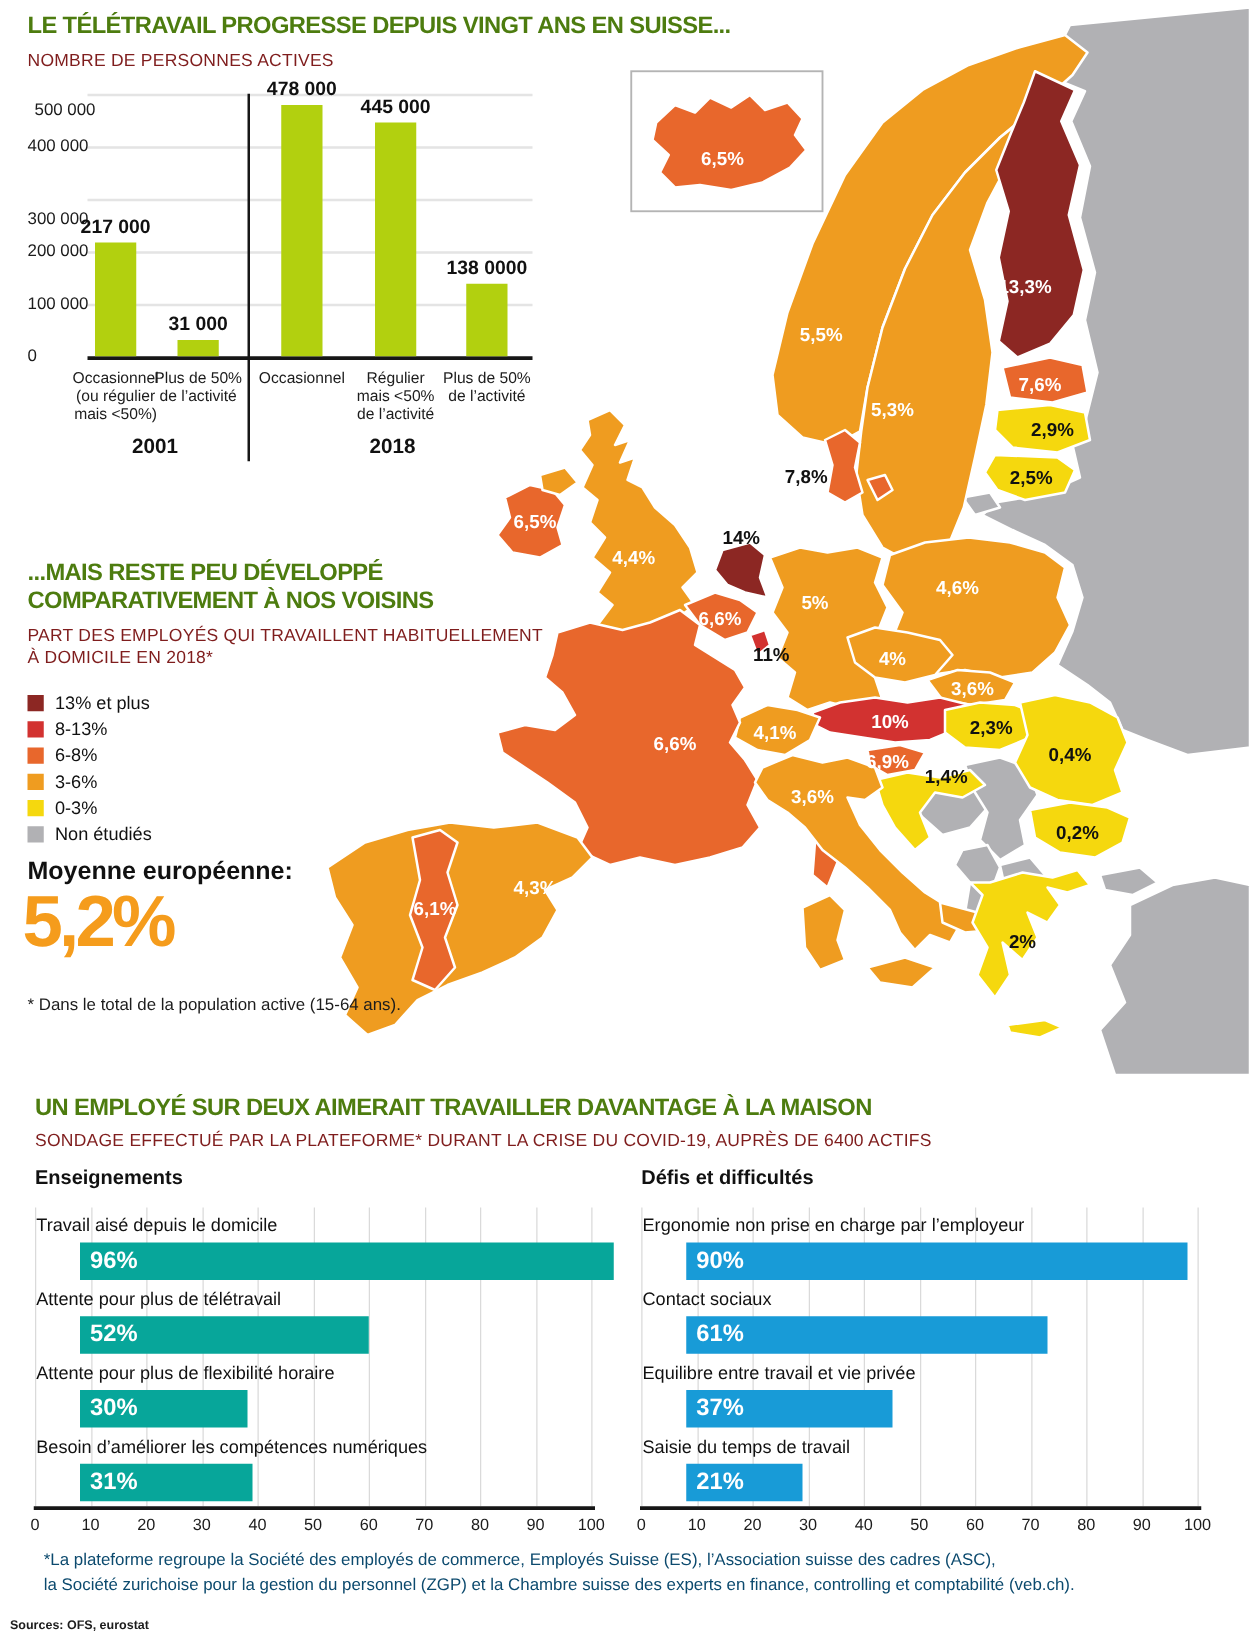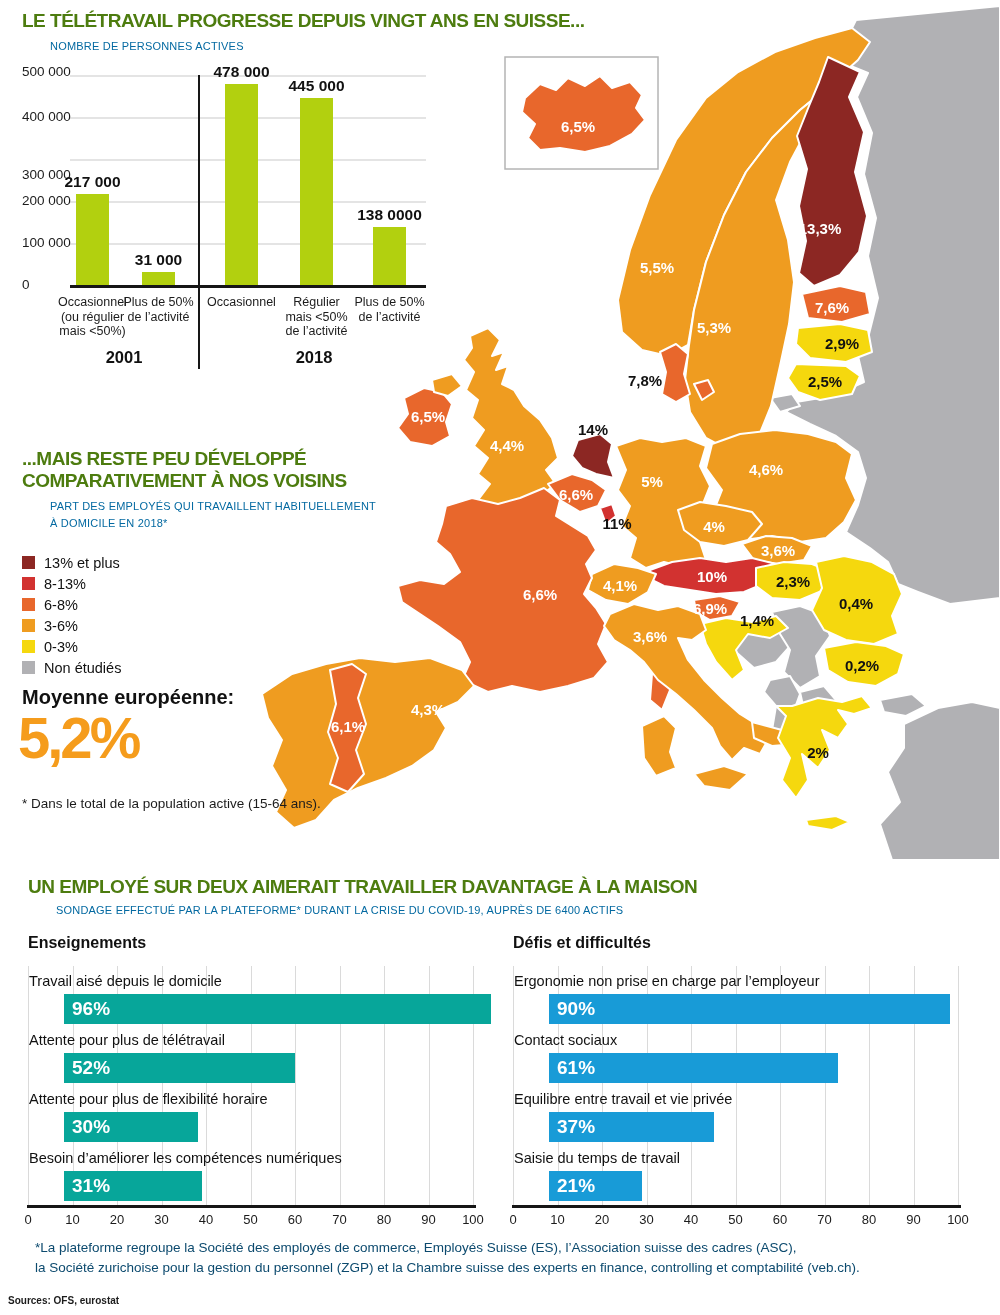--- a/index.html
+++ b/index.html
@@ -1,20 +1,20 @@
 <!DOCTYPE html>
 <html><head>
 <meta charset="utf-8">
 <style>
   html,body{margin:0;padding:0;background:#ffffff;}
   #page{position:relative;width:1000px;height:1315px;background:#ffffff;overflow:hidden;
         font-family:"Liberation Sans",sans-serif;color:#111;}
   .abs{position:absolute;}
   .h1{font-size:19px;font-weight:bold;letter-spacing:-0.5px;color:#4d7c0f;white-space:nowrap;}
-  .sub{font-size:11px;letter-spacing:0.2px;color:#0369a1;white-space:nowrap;margin-left:28px;}
+  .sub{font-size:14px;letter-spacing:0.2px;color:#7f1d1d;white-space:nowrap;}
   .ytick{position:absolute;left:22px;width:60px;font-size:13.5px;color:#1c1c1c;}
   .hgrid{position:absolute;left:70px;width:356px;height:2px;background:#e4e4e4;}
   .vbar{position:absolute;width:33px;}
   .vbar-label{position:absolute;width:90px;text-align:center;font-size:15.5px;font-weight:bold;color:#111;white-space:nowrap;}
   .xlab{position:absolute;width:104px;text-align:center;font-size:12.5px;line-height:14.5px;color:#1c1c1c;white-space:pre-line;}
   .year{position:absolute;width:100px;text-align:center;font-size:16.5px;font-weight:bold;color:#111;}
   .legend-row{display:flex;align-items:center;height:21px;}
   .legend-sw{width:13px;height:13px;margin-right:9px;flex:none;}
   .legend-tx{font-size:14.5px;color:#111;}
   .avg-label{font-size:20px;font-weight:bold;color:#111;}
@@ -120,21 +120,21 @@
   </svg>
 
   <div class="abs h1" style="left:22px;top:10px">LE TÉLÉTRAVAIL PROGRESSE DEPUIS VINGT ANS EN SUISSE...</div>
   <div class="abs sub" style="left:22px;top:40px">NOMBRE DE PERSONNES ACTIVES</div>
   <div id="swiss-area" class="abs" style="left:0;top:0;width:440px;height:380px">
       <div class="abs hgrid" style="top: 75px;"></div>
       <div class="abs hgrid" style="top: 117px;"></div>
       <div class="abs hgrid" style="top: 159px;"></div>
       <div class="abs hgrid" style="top: 201px;"></div>
       <div class="abs hgrid" style="top: 243px;"></div>
-      <div class="ytick" style="top: 64px;">500 000</div>
+      <div class="ytick" style="top: 80px; text-align: center;">500 000</div>
       <div class="ytick" style="top: 109px;">400 000</div>
       <div class="ytick" style="top: 167px;">300 000</div>
       <div class="ytick" style="top: 193px;">200 000</div>
       <div class="ytick" style="top: 235px;">100 000</div>
       <div class="ytick" style="top: 277px;">0</div>
       <div class="abs" style="left: 70px; top: 285px; width: 356px; height: 2.5px; background: rgb(22, 22, 22);"></div>
       <div class="abs" style="left: 198px; top: 75px; width: 2px; height: 294px; background: rgb(22, 22, 22);"></div>
       <div class="vbar" style="left: 76px; top: 194px; height: 91px; background: rgb(178, 208, 15);"></div>
       <div class="vbar-label" style="left: 47.5px; top: 173px;">217 000</div>
       <div class="xlab" style="left: 40.5px; top: 295px;">Occasionnel

